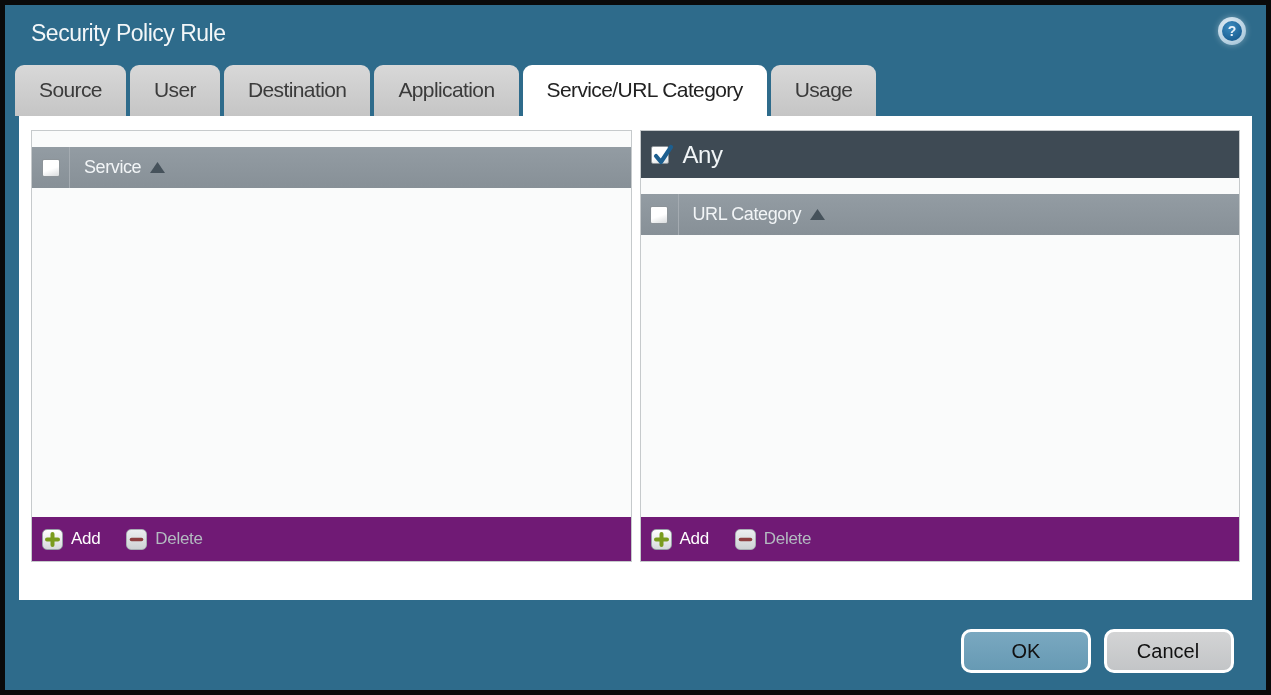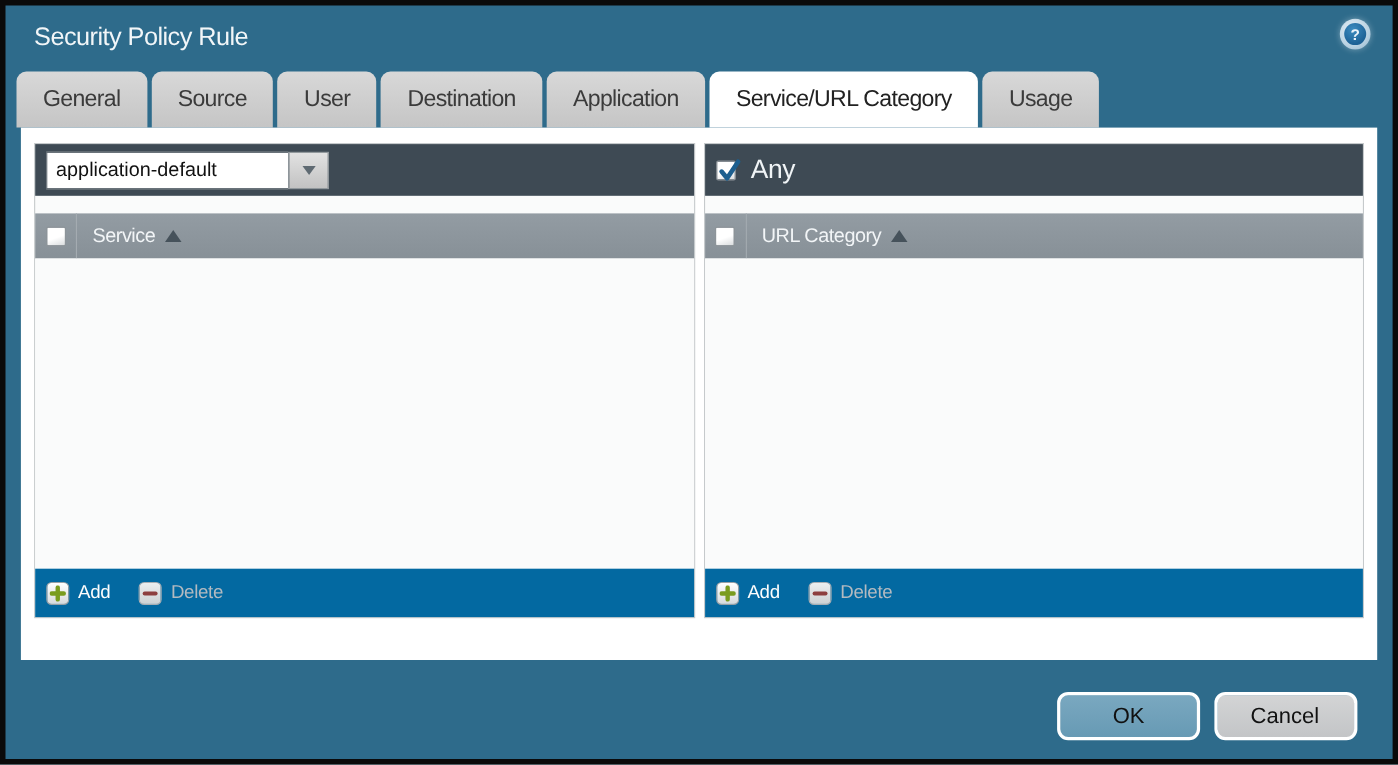--- a/index.html
+++ b/index.html
@@ -172,21 +172,21 @@
   }
 
   .list-body {
     flex: 1 1 auto;
     background: #fafbfb;
   }
 
   
   .panel-footer {
     height: 44px;
-    background: #0369a1;
+    background: #701a75;
     display: flex;
     align-items: center;
     padding: 0 10px;
     gap: 26px;
     flex: 0 0 auto;
   }
   .foot-action {
     display: flex; align-items: center; gap: 8px;
     cursor: pointer;
   }
@@ -238,42 +238,31 @@
 <div class="screen">
 
   <div class="titlebar">
     <div class="title">Security Policy Rule</div>
     <div class="help-btn">
       <div class="help-inner">?</div>
     </div>
   </div>
 
   <div class="tabs">
-    <div class="tab">General</div>
     <div class="tab">Source</div>
     <div class="tab">User</div>
     <div class="tab">Destination</div>
     <div class="tab">Application</div>
     <div class="tab active">Service/URL Category</div>
     <div class="tab">Usage</div>
   </div>
 
   <div class="content">
 
     <div class="panel">
-      <div class="panel-header">
-        <div class="combo">
-          <input type="text" value="application-default" style="">
-          <div class="combo-btn">
-            <svg width="16" height="12" viewBox="0 0 16 12">
-              <polygon points="2,2 14,2 8,10" fill="#5f6a72"></polygon>
-            </svg>
-          </div>
-        </div>
-      </div>
       <div class="col-header">
         <div class="cb-cell">
           <div class="checkbox"></div>
         </div>
         <span class="col-label">Service</span>
         <svg width="17" height="13" viewBox="0 0 17 13">
           <polygon points="8.5,1 16,12 1,12" fill="#46525b"></polygon>
         </svg>
       </div>
       <div class="list-body"></div>

